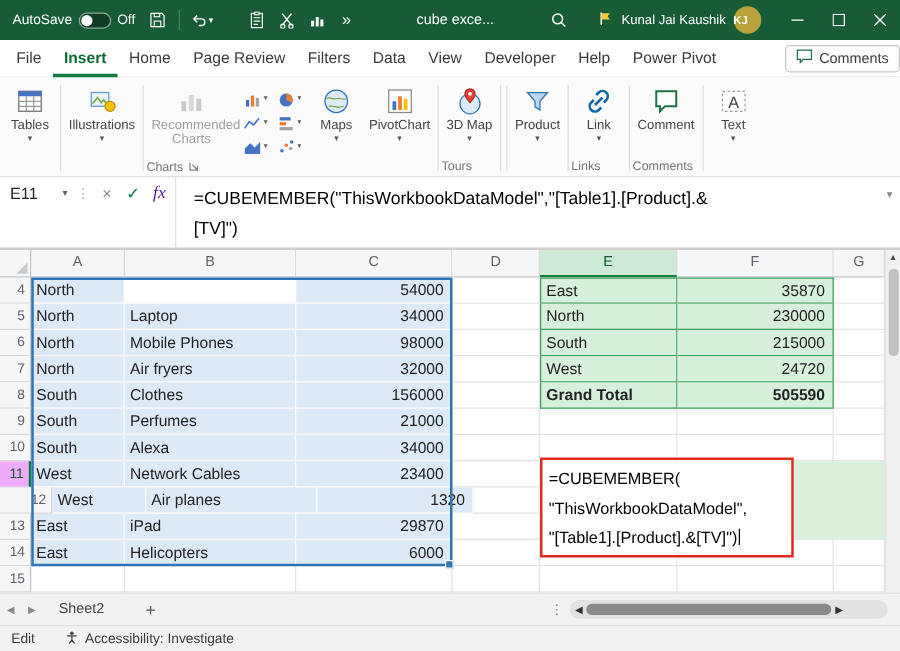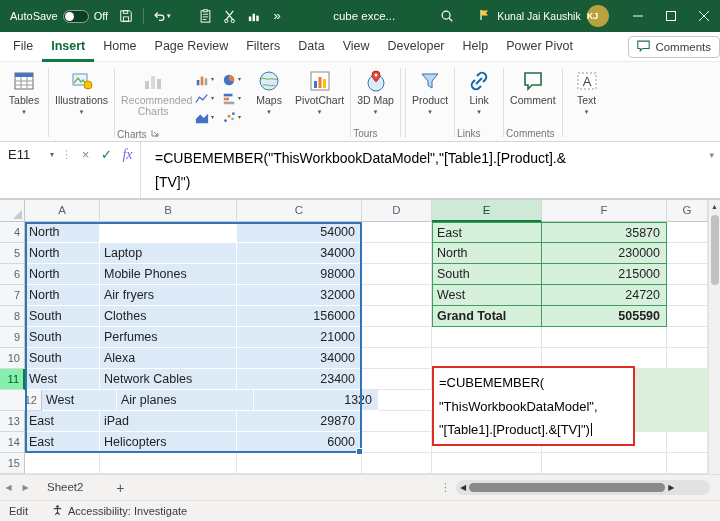--- a/index.html
+++ b/index.html
@@ -50,37 +50,37 @@
   .mini .dd{font-size:6px}
   .launcher{font-size:9px;color:#888}
 
   
   .formulabar{position:absolute;top:142px;left:0;width:720px;height:58px;background:#fff;border-bottom:2px solid #CFCFCF;display:flex;align-items:flex-start}
   .namebox{width:58px;display:flex;align-items:center;justify-content:space-between;padding:5px 4px 0 8px;font-size:13px}
   .nb-caret{font-size:8px;color:#666}
   .fb-dots{color:#aaa;font-size:11px;padding:6px 3px 0}
   .fb-btn{width:21px;text-align:center;padding-top:5px;font-size:13px;color:#888;background:none;border:none}
   .fb-btn.check{color:#107C41}
-  .fb-btn.fx{font-style:italic;font-family:"Liberation Serif",serif;color:#8b5cf6;font-size:14px}
+  .fb-btn.fx{font-style:italic;font-family:"Liberation Serif",serif;color:#4c1d95;font-size:14px}
   .fsep{width:1px;background:#E0E0E0;height:100%;margin:0 2px}
   .fb-input{flex:1;padding:4px 6px 0 12px;font-size:14px;line-height:24px;color:#000;overflow:hidden}
   .fb-expand{color:#888;font-size:9px;padding:8px 6px 0}
 
   
   .gridarea{position:absolute;top:200px;left:0;width:708px;height:274px;background:#fff}
   .ghead,.grow{display:flex}
   .ghead{height:22px}
   .grow{height:21px}
   .gcell{flex:none;overflow:hidden;white-space:nowrap}
   .colhead{background:#F5F6F7;border-right:1px solid #D8D9DB;border-bottom:1px solid #C6C7C9;color:#5f6368;font-size:11.5px;text-align:center;line-height:21px}
   .colhead.hl{background:#CEEAD6;border-bottom:2px solid #107C41;color:#0c5a2e}
   .corner{background:#F5F6F7;border-right:1px solid #C6C7C9;border-bottom:1px solid #C6C7C9;position:relative}
   .corner::after{content:"";position:absolute;right:2px;bottom:2px;border-left:9px solid transparent;border-bottom:9px solid #C9CACC}
   .rowhead{background:#F5F6F7;border-right:1px solid #C6C7C9;border-bottom:1px solid #D8D9DB;color:#5f6368;font-size:11px;text-align:right;padding-right:4px;line-height:21px}
-  .rowhead.hl{background:#86efac;border-right:2px solid #107C41;color:#0c5a2e}
+  .rowhead.hl{background:#f0abfc;border-right:2px solid #107C41;color:#0c5a2e}
   .cell{border-right:1px solid #E3E4E6;border-bottom:1px solid #E3E4E6;font-size:12.5px;line-height:20px;padding:0 4px}
   .cell.num{text-align:right;padding-right:6px}
   .cell.blue{background:#DCE9F7;border-right-color:#FFFFFF;border-bottom-color:#FFFFFF}
   .cell.green{background:#D7F0DC;border-right:1px solid #3E9E5E;border-bottom:1px solid #3E9E5E}
   .cell.gl{border-left:1px solid #3E9E5E}
   .cell.gt{border-top:1px solid #3E9E5E}
   .cell.bold{font-weight:700}
   .blue-outline{position:absolute;left:25px;top:22px;width:337px;height:231px;border:2px solid #2E75B6;pointer-events:none}
   .fill-handle{position:absolute;left:356px;top:248px;width:7px;height:7px;background:#2E75B6;border:1px solid #fff;pointer-events:none}
   .range-green{position:absolute;left:634px;top:169px;width:74px;height:63px;background:#DCEFDC}

